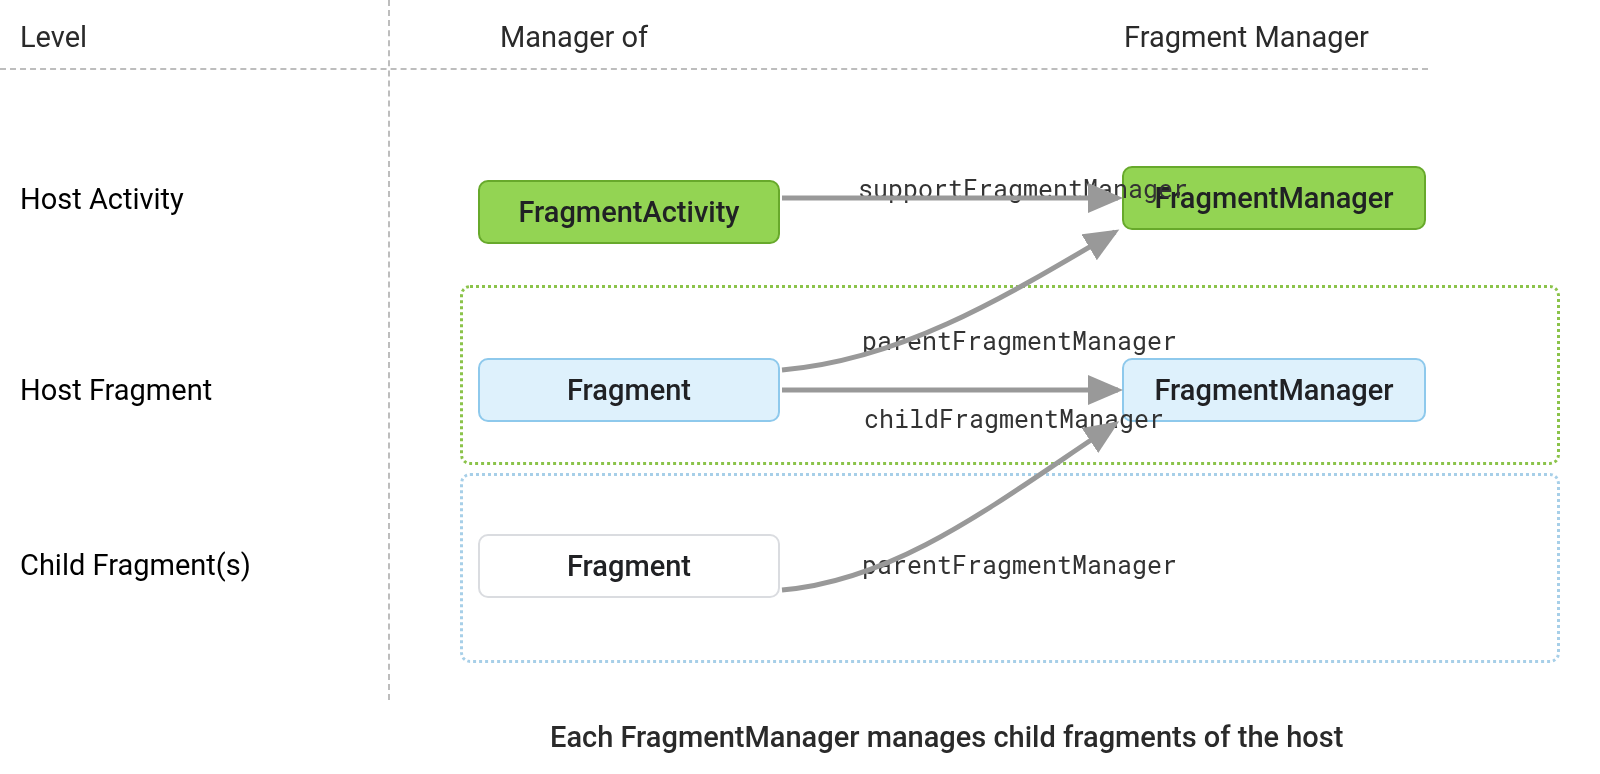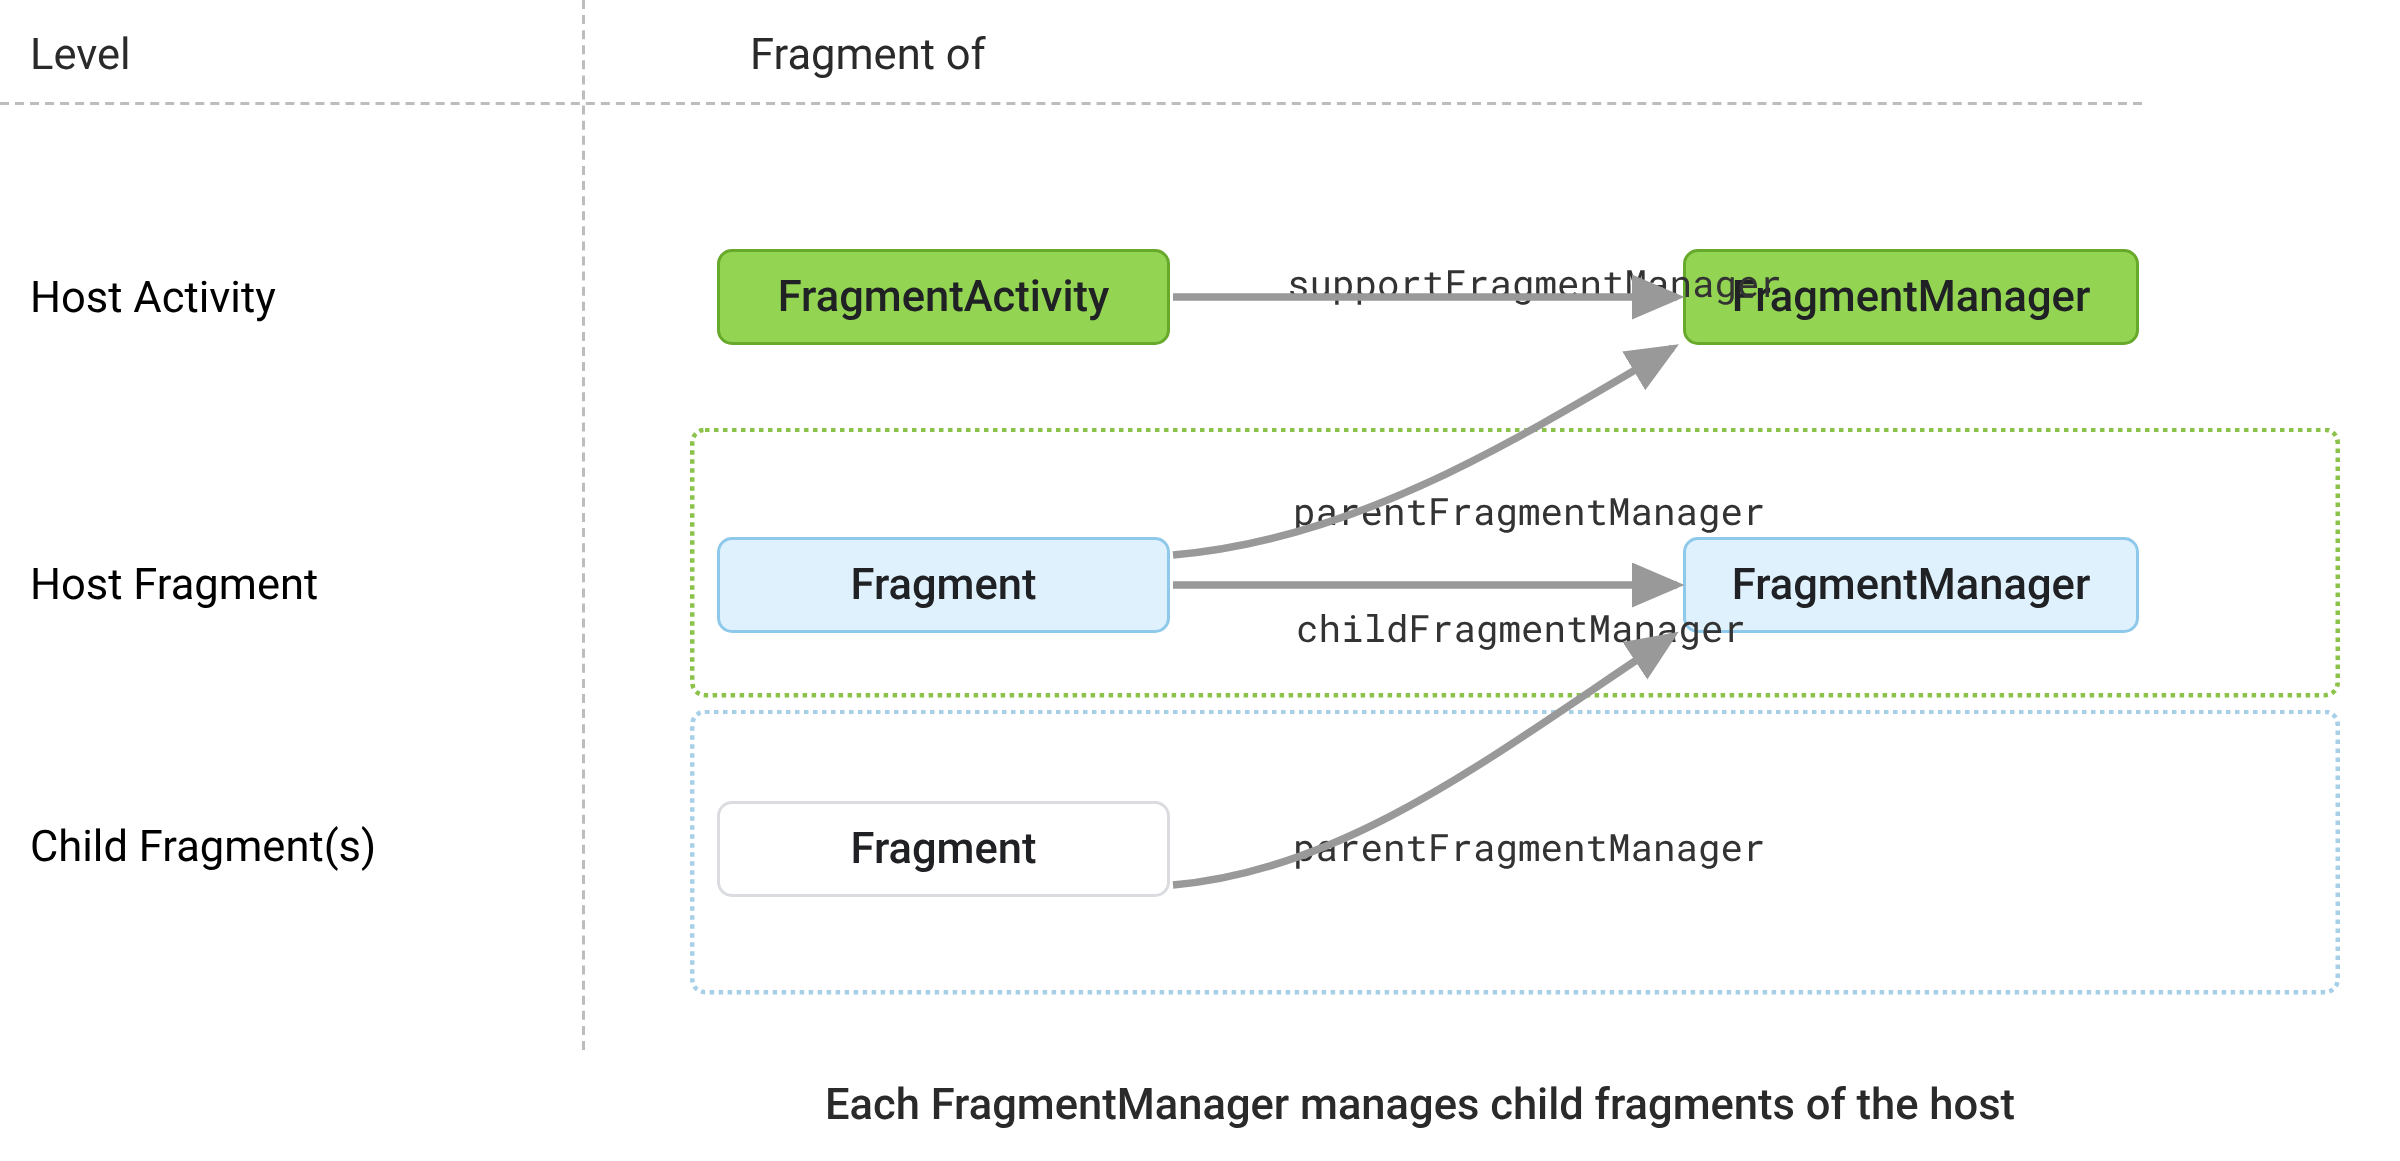--- a/index.html
+++ b/index.html
@@ -91,30 +91,31 @@
 </style>
 </head>
 <body>
 
 <div class="stage">
 
   <div class="h-dash" style="top:68px;"></div>
   <div class="v-dash" style="left:388px; top:0; height:700px;"></div>
 
   <div class="hdr" style="left:20px; top:20px;">Level</div>
-  <div class="hdr" style="left:500px; top:20px;">Fragment of</div>
+  <div class="hdr" style="left:500px; top:20px;">Manager of</div>
+  <div class="hdr" style="left:1124px; top:20px;">Fragment Manager</div>
 
   <div class="row-label" style="top:182px;">Host Activity</div>
   <div class="row-label" style="top:373px;text-align:center;">Host Fragment</div>
   <div class="row-label" style="top:548px;">Child Fragment(s)</div>
 
   <div class="scope scope-green" style="left:460px; top:285px; width:1100px; height:180px;"></div>
   <div class="scope scope-blue" style="left:460px; top:473px; width:1100px; height:190px;"></div>
 
-  <div class="node green-fill" style="left:478px; top:166px; width:302px; height:64px;">FragmentActivity</div>
+  <div class="node green-fill" style="left:478px; top:180px; width:302px; height:64px;">FragmentActivity</div>
   <div class="node green-fill" style="left:1122px; top:166px; width:304px; height:64px;">FragmentManager</div>
 
   <div class="node blue-fill" style="left:478px; top:358px; width:302px; height:64px;">Fragment</div>
   <div class="node blue-fill" style="left:1122px; top:358px; width:304px; height:64px;">FragmentManager</div>
 
   <div class="node plain" style="left:478px; top:534px; width:302px; height:64px;">Fragment</div>
 
   <div class="edge-label" style="left:858px; top:160px;margin-top:12px;">supportFragmentManager</div>
   <div class="edge-label" style="left:862px; top:324px;">parentFragmentManager</div>
   <div class="edge-label" style="left:864px; top:402px;">childFragmentManager</div>

